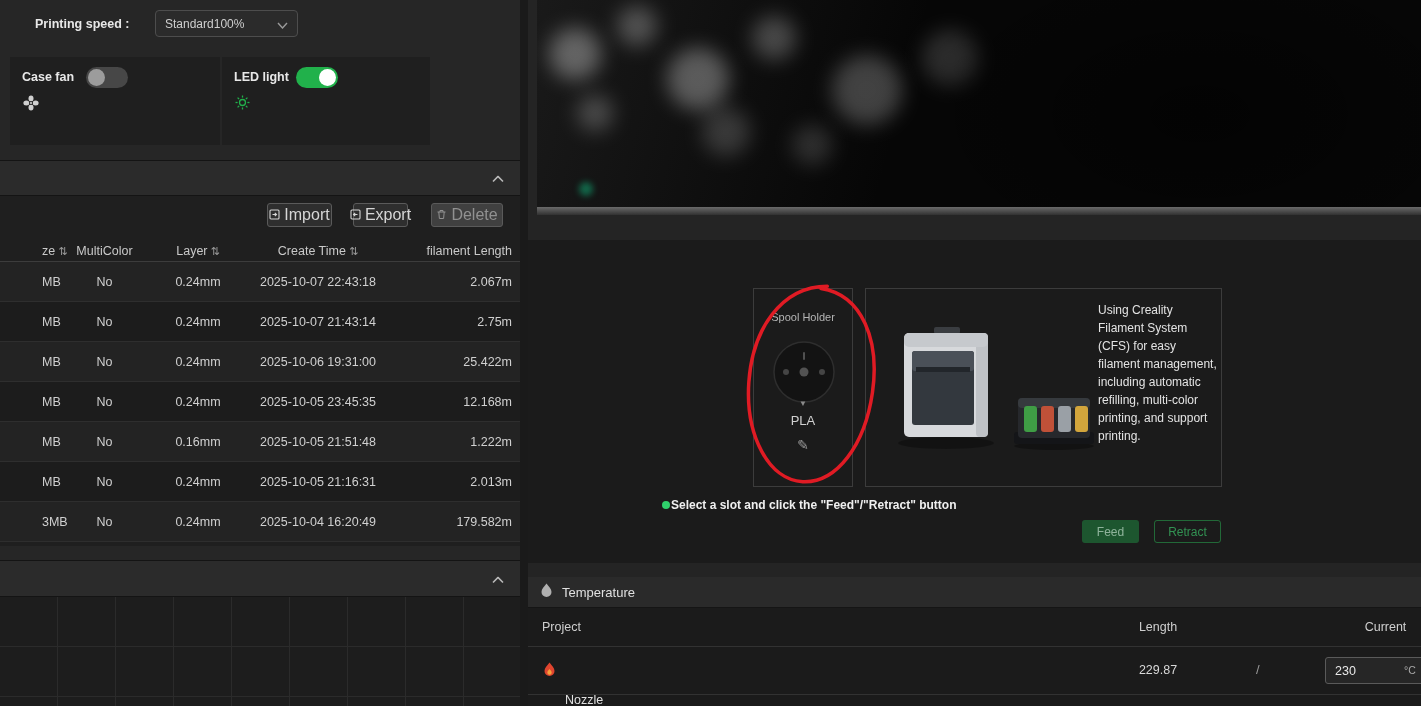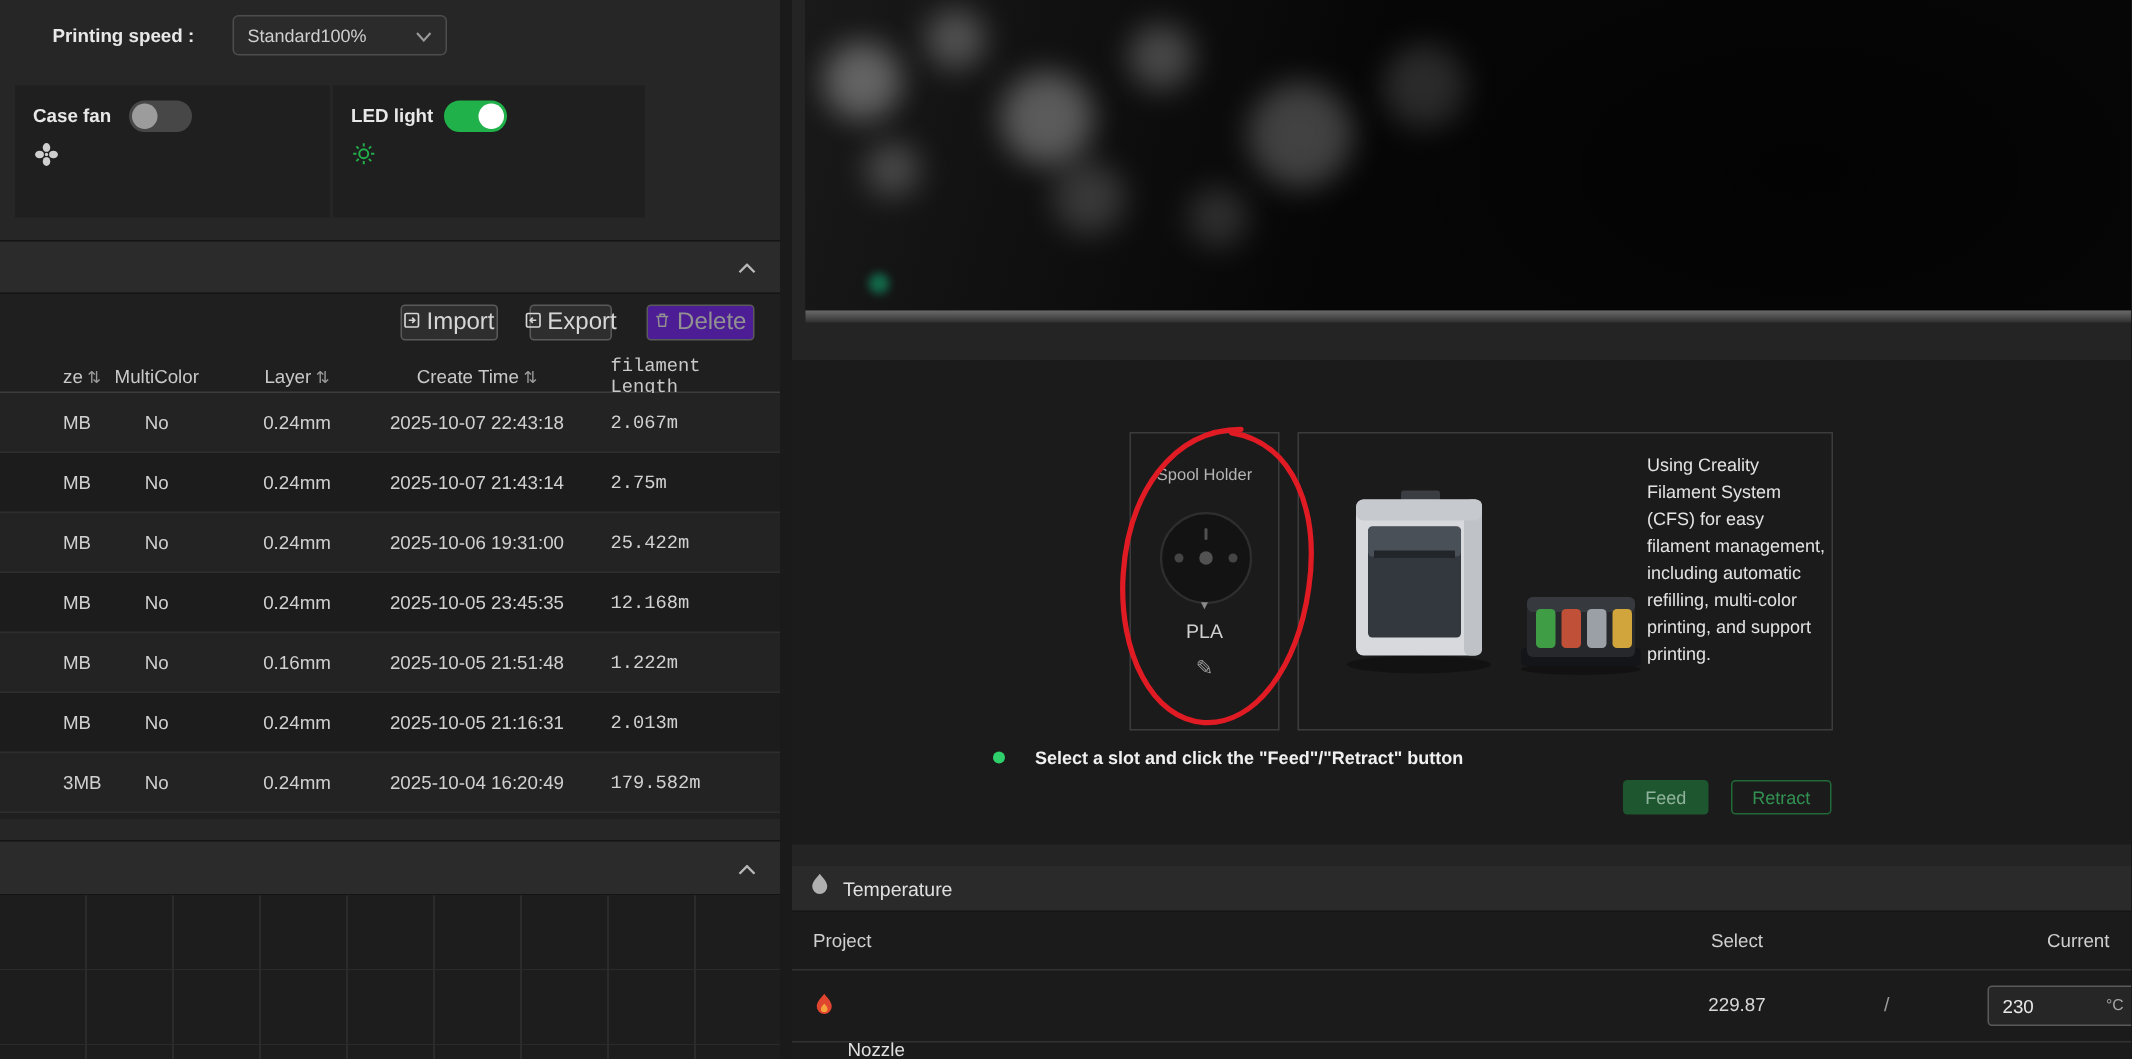--- a/index.html
+++ b/index.html
@@ -34,33 +34,33 @@
   .panel-header .collapse { position:absolute; right:12px; top:50%; transform:translateY(-50%);
     background:none; border:none; cursor:pointer; padding:4px; }
   .hdr-history { top:160px; height:36px; }
   .hdr-chart { top:560px; height:37px; }
 
   .history-body { position:absolute; left:0; top:196px; width:520px; height:350px; background:#1f1f1f; }
   .btn { position:absolute; top:7px; height:24px; display:flex; align-items:center; justify-content:center; gap:4px;
     background:#2e2e2e; border:1px solid #5a5a5a; border-radius:3px; font-size:16px; color:#d6d6d6; cursor:pointer; }
   .btn-import { left:267px; width:65px; }
   .btn-export { left:353px; width:55px; }
-  .btn-delete { left:431px; width:72px; background:#4c1d95; color:#919191; cursor:default; }
+  .btn-delete { left:431px; width:72px; background:#404040; color:#919191; cursor:default; }
 
   .tbl-header { position:absolute; left:0; top:44px; width:520px; height:22px; display:flex;
     border-bottom:1px solid #3c3c3c; align-items:center; font-size:12.5px; color:#c9c9c9; }
   .tbl-row { position:absolute; left:0; width:520px; height:40px; display:flex; align-items:center;
     font-size:12.5px; color:#d0d0d0; border-bottom:1px solid #2e2e2e; cursor:pointer; }
   .tbl-row.alt { background:#232323; }
   .tbl-row:not(.alt) { background:#1c1c1c; }
   .c1 { width:34px; text-align:left;padding-left:42px; }
   .c2 { width:125px; text-align:center; }
   .c3 { width:62px; text-align:center; }
   .c4 { width:178px; text-align:center; }
-  .c5 { width:105px; text-align:left;font-family:Liberation Mono, monospace; }
+  .c5 { width:105px; text-align:right; }
   .sort { font-size:11px; color:#9a9a9a; margin-left:3px; }
 
   .chart-area { position:absolute; left:0; top:597px; width:520px; height:109px; background:#1d1d1d;
     background-image:
       repeating-linear-gradient(90deg, transparent 0 57px, #2b2b2b 57px 58px),
       repeating-linear-gradient(180deg, transparent 0 49px, #2b2b2b 49px 50px); }
 
   
   .camera { position:absolute; left:537px; top:0; width:884px; height:207px; background:#060606; overflow:hidden; }
   .camera::after { content:""; position:absolute; inset:0;
@@ -83,21 +83,21 @@
   .spool-mat { position:absolute; top:124px; width:100%; text-align:center; font-size:13px; color:#d0d0d0; }
   .spool-edit { position:absolute; top:148px; width:100%; text-align:center; font-size:14px; color:#9a9a9a; cursor:pointer; }
 
   .info-box { position:absolute; left:337px; top:48px; width:357px; height:199px; border:1px solid #3c3c3c; }
   .cfs-desc { position:absolute; left:232px; top:12px; width:120px; font-size:12px; line-height:18px; color:#e3e3e3; }
   .printer-art { position:absolute; left:30px; top:36px; }
   .cfs-art { position:absolute; left:146px; top:105px; }
 
   .red-annotation { position:absolute; left:205px; top:32px; pointer-events:none; z-index:5; }
 
-  .status-line { position:absolute; left:134px; top:258px; display:flex; align-items:center; gap:20px; }
+  .status-line { position:absolute; left:134px; top:258px; display:flex; align-items:center; gap:1px; }
   .status-dot { width:8px; height:8px; border-radius:50%; background:#2fd06b; }
   .status-text { font-size:12px; font-weight:bold; color:#f0f0f0; }
 
   .feed-btn { position:absolute; left:554px; top:280px; width:57px; height:23px; border:none; border-radius:3px;
     background:rgba(34,160,74,.45); color:rgba(235,255,242,.55); font-size:12px; cursor:pointer; }
   .retract-btn { position:absolute; left:626px; top:280px; width:67px; height:23px; border-radius:3px;
     background:transparent; border:1px solid rgba(40,170,80,.55); color:rgba(60,195,105,.7); font-size:12px; cursor:pointer; }
 
   
   .temp-panel { position:absolute; left:528px; top:577px; width:893px; height:129px; background:#1b1b1b; }
@@ -363,21 +363,21 @@
       <span>
         <svg width="13" height="15" viewBox="0 0 13 15" fill="#b0b0b0">
           <path d="M6.5 0.5 C4.2 3.6 1.5 5.8 1.5 9 a5 5 0 0 0 10 0 C11.5 5.8 8.8 3.6 6.5 0.5 Z"></path>
         </svg>
       </span>
       <span class="sec-title">Temperature</span>
     </div>
 
     <div class="temp-cols">
       <span class="col-project">Project</span>
-      <span class="col-current">Select</span>
+      <span class="col-current">Length</span>
       <span class="col-target">Current</span>
     </div>
 
     <div class="temp-row">
       <span class="row-icon">
         <svg width="13" height="15" viewBox="0 0 13 15" fill="#e0452f">
           <path d="M6.5 0.5 C4.2 3.6 1.5 5.8 1.5 9 a5 5 0 0 0 10 0 C11.5 5.8 8.8 3.6 6.5 0.5 Z"></path>
           <path d="M6.5 7 C5.4 8.4 4.3 9.3 4.3 10.6 a2.2 2.2 0 0 0 4.4 0 C8.7 9.3 7.6 8.4 6.5 7 Z" fill="#f5a13b"></path>
         </svg>
       </span>

